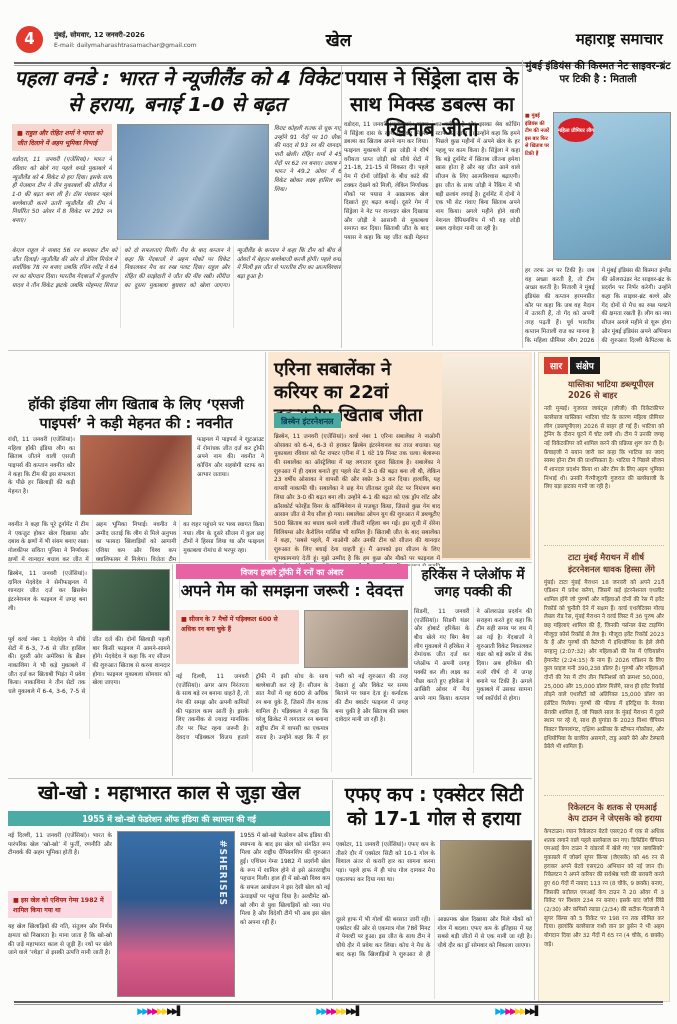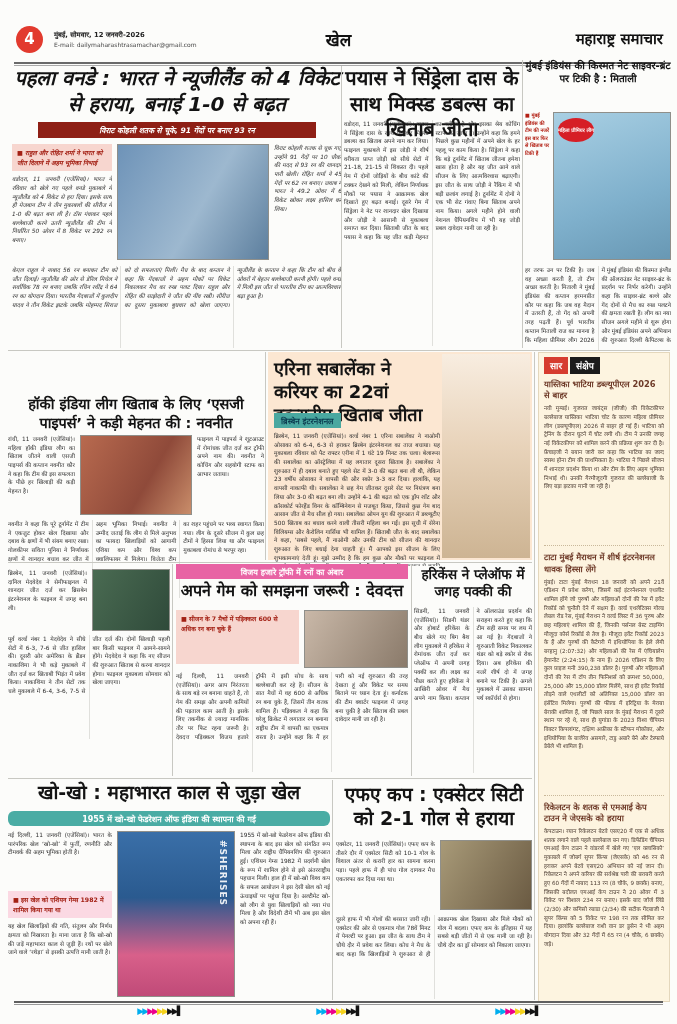--- a/index.html
+++ b/index.html
@@ -77,21 +77,21 @@
   .s-dev .hl{font-size:16px;height:26px;margin-top:2px;}
   .dev-row{margin-top:3px;height:58px;}
   .dev-row .redbox{flex:1;height:46px;}
   .ph-dev{width:104px;height:58px;background:linear-gradient(120deg,#c9b8a8,#8a7a6a);}
   .dev-bottom{margin-top:4px;height:100px;}
   .s-hurr{left:414px;top:566px;width:118px;}
   .s-hurr .hl{font-size:13.5px;height:38px;}
   .hurr-body{margin-top:3px;height:166px;}
   .s-kho{left:8px;top:780px;width:322px;}
   .s-kho .hl{font-size:19px;height:28px;}
-  .kho-strip{background:#4aaca4;font-size:8px;padding:2px 0;margin-top:3px;border-radius:6px;}
+  .kho-strip{background:#4aaca4;font-size:8px;padding:2px 0;margin-top:3px;}
   .kho-row{margin-top:5px;height:166px;}
   .kho-left{width:104px;flex:none;}
   .kho-left .body-txt{height:56px;}
   .kho-left .pinkbox{margin:4px 0;}
   .kho-left .kl2{height:58px;}
   .ph-kho{width:118px;height:166px;background:linear-gradient(180deg,#3a6fa8 0%,#2a5a8f 40%,#d8608a 75%,#c04a78 100%);}
   .kho-banner{position:absolute;right:6px;top:8px;color:#fff;font-weight:bold;font-size:9px;
               writing-mode:vertical-rl;letter-spacing:1px;opacity:.9;}
   .kho-right{flex:1;}
   .kho-right .body-txt{height:166px;}
@@ -103,21 +103,21 @@
   .fa-bottom{margin-top:5px;height:84px;}
   
   .sidebar{position:absolute;left:538px;top:352px;width:132px;height:650px;background:#fdf4e0;
            border:1px solid #e4d7bc;box-sizing:border-box;padding:4px 5px;}
   .sb-head{display:flex;gap:2px;margin-bottom:5px;}
   .sb-head span{color:#fff;font-weight:bold;font-size:9px;padding:2px 6px;}
   .sb-red{background:#d63c2f;}
   .sb-black{background:#1b1b1b;}
   .sb-item{margin-bottom:6px;border-bottom:1px dotted #c9b89a;padding-bottom:5px;}
   .sb-item:last-child{border-bottom:none;}
-  .sb-hl{font-size:8.3px;font-weight:bold;color:#6e3a28;line-height:1.35;margin-bottom:3px;}
+  .sb-hl{font-size:8.3px;font-weight:bold;color:#6e3a28;line-height:1.35;margin-bottom:3px;margin-left:24px;}
   .sb-body{font-size:5.6px;line-height:1.55;color:#4a3a30;text-align:justify;overflow:hidden;}
   .sb-b1{height:136px;}.sb-b2{height:212px;}.sb-b3{height:168px;}
   
   .f-rule-a{position:absolute;left:14px;right:14px;top:1001px;border-top:2px solid #5f5f5f;}
   .f-rule-b{position:absolute;left:14px;right:14px;top:1004px;border-top:1px solid #9a9a9a;}
   .marks{position:absolute;left:0;right:0;top:1007px;display:flex;justify-content:space-around;padding:0 70px;}
   .mark-group{display:flex;gap:0;}
   .mk{font-size:9px;letter-spacing:-2px;line-height:1;}
   .mk-c{color:#00aeef;}.mk-m{color:#ec008c;}.mk-y{color:#f5d11a;}.mk-k{color:#141414;}
 </style>
@@ -133,21 +133,20 @@
       <div class="mh-mail">E-mail: dailymaharashtrasamachar@gmail.com</div>
     </div>
     <div class="mh-section">खेल</div>
     <div class="mh-paper">महाराष्ट्र समाचार</div>
   </div>
   <div class="rule-a"></div>
   <div class="rule-b"></div>
 
   <section class="story s-odi">
     <div class="hl">पहला वनडे : भारत ने न्यूजीलैंड को 4 विकेट से हराया, बनाई 1-0 से बढ़त</div>
-    <div class="strip odi-strip">विराट कोहली शतक से चूके, 91 गेंदों पर बनाए 93 रन</div>
     <div class="row odi-row">
       <div class="odi-left">
         <div class="redbox">■ राहुल और रोहित शर्मा ने भारत को जीत दिलाने में अहम भूमिका निभाई</div>
         <div class="body-txt">वडोदरा, 11 जनवरी (एजेंसियां)। भारत ने रविवार को खेले गए पहले वनडे मुकाबले में न्यूजीलैंड को 4 विकेट से हरा दिया। इसके साथ ही मेजबान टीम ने तीन मुकाबलों की सीरीज में 1-0 की बढ़त बना ली है। टॉस गंवाकर पहले बल्लेबाजी करने उतरी न्यूजीलैंड की टीम ने निर्धारित 50 ओवर में 8 विकेट पर 292 रन बनाए।</div>
       </div>
       <div class="photo ph-odi"></div>
       <div class="odi-right">
         <div class="body-txt">विराट कोहली शतक से चूक गए, उन्होंने 91 गेंदों पर 10 चौकों की मदद से 93 रन की शानदार पारी खेली। रोहित शर्मा ने 45 गेंदों पर 62 रन बनाए। जवाब में भारत ने 49.2 ओवर में 6 विकेट खोकर लक्ष्य हासिल कर लिया।</div>
       </div>
     </div>
@@ -228,21 +227,21 @@
       <div class="photo ph-kho">
         <div class="kho-banner">#SHERISES</div>
       </div>
       <div class="kho-right">
         <div class="body-txt">1955 में खो-खो फेडरेशन ऑफ इंडिया की स्थापना के बाद इस खेल को संगठित रूप मिला और राष्ट्रीय चैंपियनशिप की शुरुआत हुई। एशियन गेम्स 1982 में प्रदर्शनी खेल के रूप में शामिल होने से इसे अंतरराष्ट्रीय पहचान मिली। हाल ही में खो-खो विश्व कप के सफल आयोजन ने इस देसी खेल को नई ऊंचाइयों पर पहुंचा दिया है। अल्टीमेट खो-खो लीग से युवा खिलाड़ियों को नया मंच मिला है और विदेशी टीमें भी अब इस खेल को अपना रही हैं।</div>
       </div>
     </div>
   </section>
 
   <section class="story s-fa">
-    <div class="hl">एफए कप : एक्सेटर सिटी को 2-1 गोल से हराया</div>
+    <div class="hl">एफए कप : एक्सेटर सिटी को 17-1 गोल से हराया</div>
     <div class="row fa-row">
       <div class="body-txt">एक्सेटर, 11 जनवरी (एजेंसियां)। एफए कप के तीसरे दौर में एक्सेटर सिटी को 10-1 गोल के विशाल अंतर से करारी हार का सामना करना पड़ा। पहले हाफ में ही पांच गोल दागकर मैच एकतरफा कर दिया गया था।</div>
       <div class="photo ph-fa"></div>
     </div>
     <div class="body-txt cols2 fa-bottom">दूसरे हाफ में भी गोलों की बरसात जारी रही। एक्सेटर की ओर से एकमात्र गोल 78वें मिनट में पेनल्टी पर हुआ। इस जीत के साथ टीम ने चौथे दौर में प्रवेश कर लिया। कोच ने मैच के बाद कहा कि खिलाड़ियों ने शुरुआत से ही आक्रामक खेल दिखाया और मिले मौकों को गोल में बदला। एफए कप के इतिहास में यह सबसे बड़ी जीतों में से एक मानी जा रही है। चौथे दौर का ड्रॉ सोमवार को निकाला जाएगा।</div>
   </section>
 
   <aside class="sidebar">
     <div class="sb-head">
       <span class="sb-red">सार</span>

